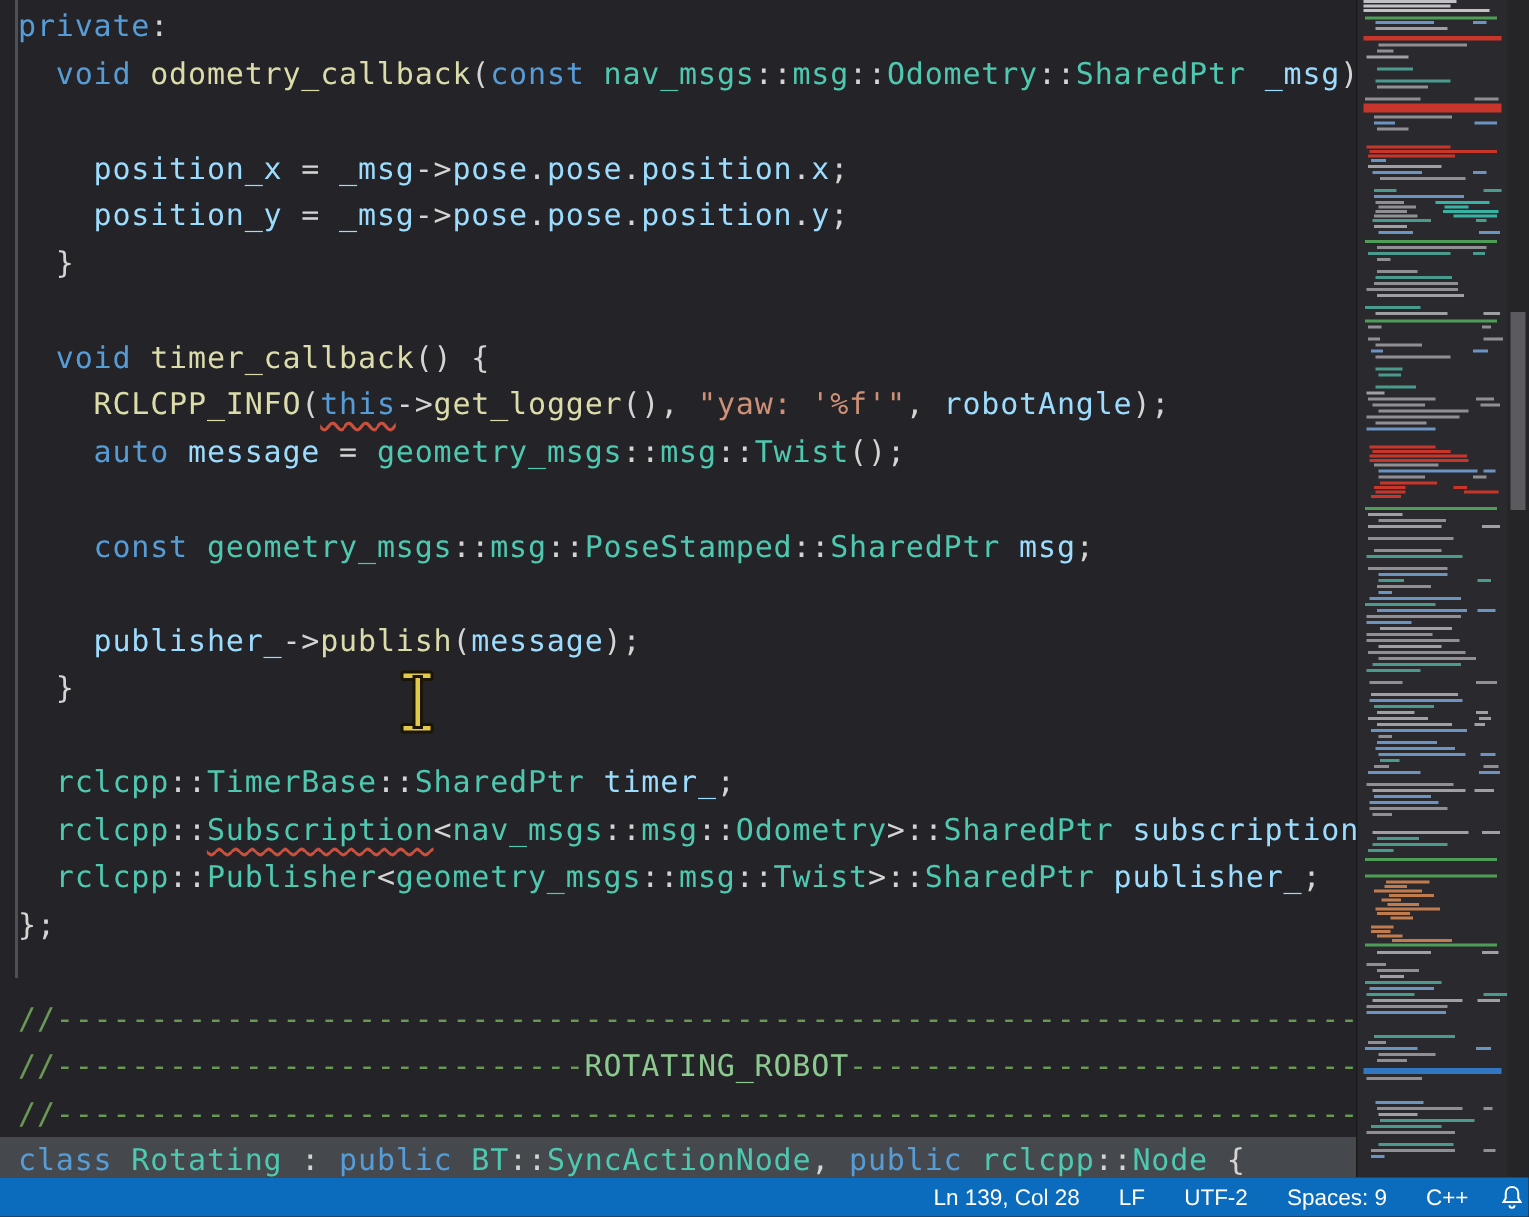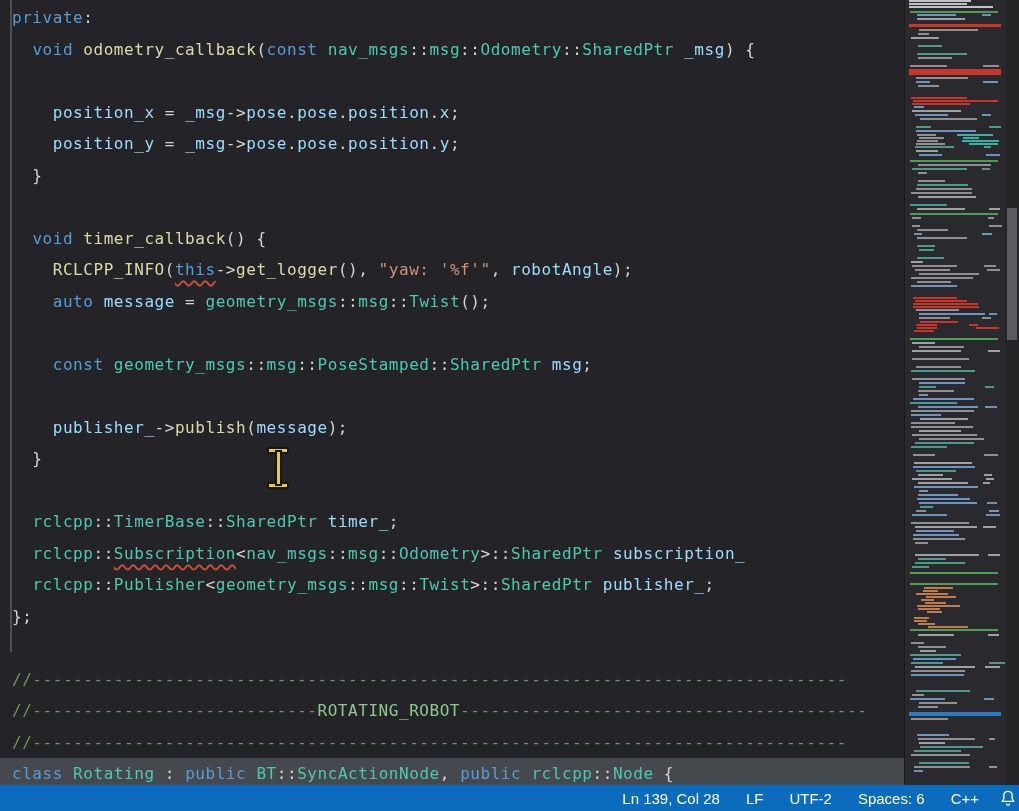--- a/index.html
+++ b/index.html
@@ -6,21 +6,21 @@
   body{
     width:1019px;height:811px;overflow:hidden;position:relative;
     background:#242428;font-family:"DejaVu Sans Mono","Liberation Mono",monospace;
   }
   
   .code-area{
     position:absolute;left:0;top:0;width:905px;height:785px;
     overflow:hidden;padding-top:2px;box-sizing:border-box;
   }
   .code-line{
-    height:31.5px;line-height:31.5px;font-size:16px;letter-spacing:0.55px;
+    height:31.5px;line-height:31.5px;font-size:20px;letter-spacing:0.55px;
     white-space:pre;padding-left:12px;color:#d4d4d4;
   }
   .code-line.hl{background:#45484c;}
   .tok-s{
     text-decoration:underline;text-decoration-style:wavy;
     text-decoration-color:#c9503c;text-decoration-thickness:2px;
     text-underline-offset:5px;
   }
   .indent-guide{
     position:absolute;left:10px;top:0;width:2px;height:652px;
@@ -291,21 +291,21 @@
   </div>
 
 <div class="scroll-strip">
   <div class="scroll-thumb" id="thumb" style="top: 208px; height: 132px;"></div>
 </div>
 
 <div class="status-bar" id="statusbar" style="background: rgb(11, 108, 190);">
   <span class="status-item">Ln 139, Col 28</span>
     <span class="status-item">LF</span>
     <span class="status-item">UTF-2</span>
-    <span class="status-item">Spaces: 6</span>
+    <span class="status-item">Spaces: 9</span>
     <span class="status-item">C++</span>
     <svg class="bell" viewBox="0 0 24 24">
     <path d="M12 4c-3 0-5 2.2-5 5v4l-1.8 3h13.6L17 13V9c0-2.8-2-5-5-5z" fill="none" stroke="#ffffff" stroke-width="1.6"></path>
     <path d="M10 18.5a2 2 0 0 0 4 0" fill="none" stroke="#ffffff" stroke-width="1.6"></path>
   </svg>
 </div>
 
 <svg class="ibeam" viewBox="0 0 28 44" style="left: 265px; top: 446px;">
   <g stroke="#1a1505" stroke-width="2" fill="#e3c94b">
     <rect x="3" y="2" width="20" height="5" rx="1"></rect>

